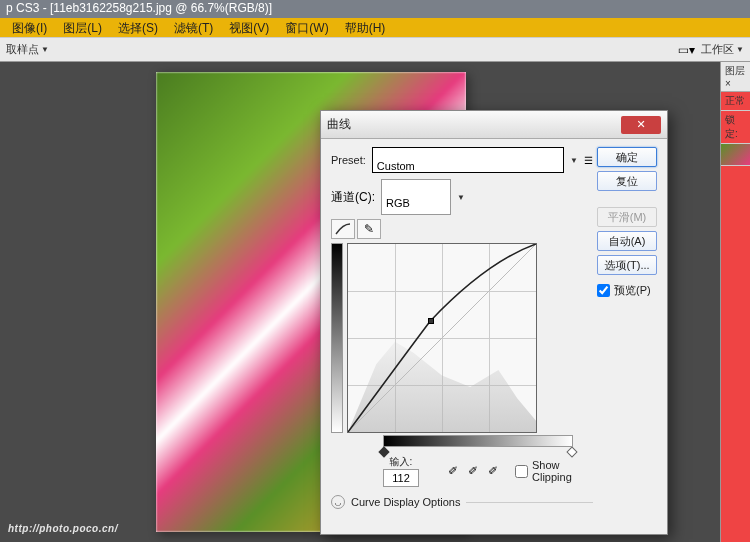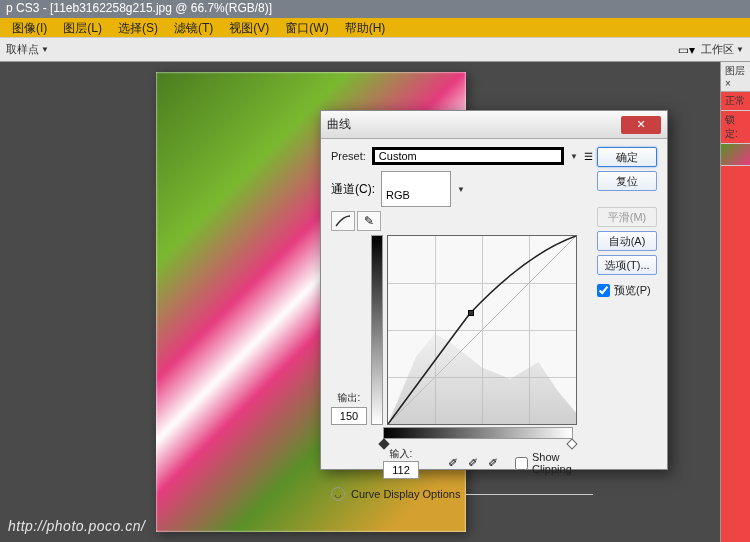--- a/index.html
+++ b/index.html
@@ -14,31 +14,31 @@
 .chevron { font-size: 8px; color: #333; }
 
 .canvas-area { position: absolute; top: 62px; left: 0; width: 720px; height: 480px; background: #4a4a4a; }
 .image-window { position: absolute; left: 156px; top: 10px; width: 310px; height: 460px; background: #fff; box-shadow: 3px 3px 10px rgba(0,0,0,0.4); overflow: hidden; }
 .flower-img { width: 100%; height: 100%; background: linear-gradient(135deg, #4a7c20 0%, #7ab830 25%, #e63c7e 40%, #fff 48%, #e63c7e 55%, #5a9028 70%, #d4a030 90%); filter: blur(1px); }
 
 .right-panel { position: absolute; right: 0; top: 62px; width: 30px; height: 480px; background: #ef4444; border-left: 1px solid #999; }
 .panel-tab { background: #e8e8e8; border-bottom: 1px solid #aaa; padding: 2px 4px; font-size: 10px; color: #333; }
 .panel-row { padding: 2px 4px; font-size: 10px; color: #333; border-bottom: 1px solid #ccc; }
 
-.dialog { position: absolute; left: 320px; top: 110px; width: 348px; height: 360px; background: #f0f0f0; border: 1px solid #888; box-shadow: 4px 4px 14px rgba(0,0,0,0.5); }
+.dialog { position: absolute; left: 320px; top: 110px; width: 348px; height: 425px; background: #f0f0f0; border: 1px solid #888; box-shadow: 4px 4px 14px rgba(0,0,0,0.5); }
 .dialog-titlebar { height: 28px; background: linear-gradient(#fafafa, #dcdcdc); display: flex; align-items: center; justify-content: space-between; padding: 0 6px; border-bottom: 1px solid #aaa; }
 .dialog-title { font-size: 12px; color: #222; }
 .close-btn { width: 40px; height: 18px; background: #c94040; border-radius: 2px; color: #fff; display: flex; align-items: center; justify-content: center; font-size: 11px; cursor: pointer; }
 .dialog-body { padding: 8px 10px; display: flex; gap: 4px; }
 .dialog-left { flex: 1; }
 .dialog-right { width: 60px; display: flex; flex-direction: column; gap: 4px; }
 
 .preset-row { display: flex; align-items: center; gap: 6px; margin-bottom: 6px; }
 .preset-row label { font-size: 11px; color: #222; }
-.preset-select { flex: 1; height: 18px; border: 3px solid #000000; background: #fff; font-size: 11px; padding: 0 4px; }
+.preset-select { flex: 1; height: 18px; border: 1px solid #000000; background: #fff; font-size: 11px; padding: 12px 4px; }
 .channel-row { display: flex; align-items: center; gap: 6px; margin-bottom: 4px; }
 .channel-select { width: 70px; height: 18px; border: 1px solid #999; background: #fff; font-size: 11px; padding: 17px 4px; }
 
 .curves-icons { display: flex; gap: 2px; margin-bottom: 4px; }
 .curve-tool { width: 24px; height: 20px; border: 1px solid #aaa; background: #f8f8f8; display: flex; align-items: center; justify-content: center; }
 
 .curves-area { display: flex; gap: 4px; }
 .output-col { width: 36px; display: flex; flex-direction: column; justify-content: flex-end; gap: 2px; }
 .io-label { font-size: 10px; color: #222; text-align: center; }
 .io-box { width: 36px; height: 18px; border: 1px solid #999; background: #fff; font-size: 11px; text-align: center; line-height: 16px; }
@@ -65,21 +65,21 @@
 .cdo-chevron { width: 14px; height: 14px; border: 1px solid #999; border-radius: 7px; display: flex; align-items: center; justify-content: center; font-size: 8px; }
 .cdo-line { flex: 1; height: 1px; background: #ccc; }
 
 .btn { height: 20px; border: 1px solid #7a9de0; background: linear-gradient(#fdfdfd, #e8eff8); font-size: 11px; color: #222; border-radius: 2px; cursor: pointer; }
 .btn-primary { border: 1px solid #3b7dd8; box-shadow: 0 0 2px #5a9ae8; }
 .btn-disabled { color: #999; border-color: #ccc; background: #f0f0f0; }
 .preview-row { display: flex; align-items: center; gap: 4px; font-size: 11px; color: #222; margin-top: 4px; }
 
 .watermark { position: absolute; left: 8px; bottom: 8px; color: rgba(255,255,255,0.85); font-style: italic; }
 .watermark .big { font-size: 22px; font-weight: bold; font-style: italic; }
-.watermark .sub { font-size: 14px; letter-spacing: 0.5px; }
+.watermark .sub { font-size: 10px; letter-spacing: 0.5px; font-weight: bold; }
 </style>
 </head>
 <body>
 
 <div class="titlebar">p CS3 - [11eb3162258g215.jpg @ 66.7%(RGB/8)]</div>
 
 <div class="menubar">
   <span class="menu-item">图像(I)</span>
   <span class="menu-item">图层(L)</span>
   <span class="menu-item">选择(S)</span>
@@ -146,25 +146,20 @@
                 <path d="M1 11 Q8 1 15 1" stroke="#333" fill="none" stroke-width="1.4"></path>
               </svg>
             </div>
           <div class="curve-tool">
               <span>✎</span>
             </div>
         </div>
       </div>
 
       <div class="curves-area">
-        <div class="output-col">
-          <div style="flex:1;"></div>
-          <div class="io-label">输出:</div>
-          <div class="io-box">150</div>
-        </div>
         <div class="v-gradient"></div>
         <div class="curve-grid">
           <div class="grid-line grid-v" style="left:25%;"></div>
           <div class="grid-line grid-v" style="left:50%;"></div>
           <div class="grid-line grid-v" style="left:75%;"></div>
           <div class="grid-line grid-h" style="top:25%;"></div>
           <div class="grid-line grid-h" style="top:50%;"></div>
           <div class="grid-line grid-h" style="top:75%;"></div>
           <div class="histogram"></div>
           <svg class="curve-line" viewBox="0 0 190 190">

